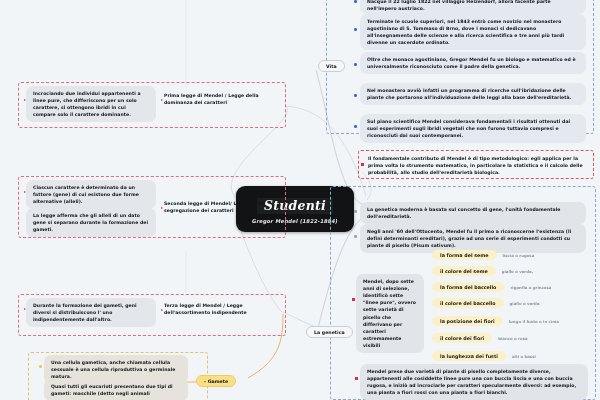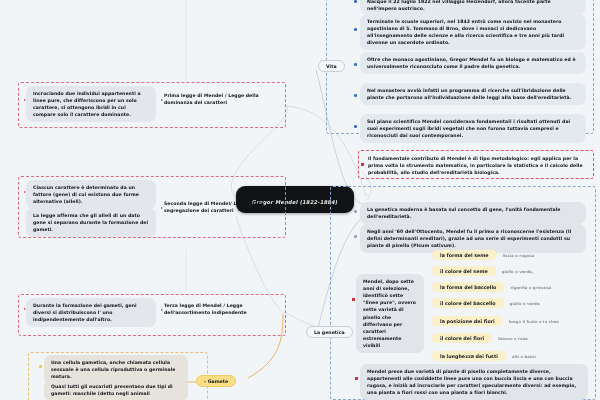--- a/index.html
+++ b/index.html
@@ -177,20 +177,21 @@
     <path d="M283,312 C300,320 320,330 334,334" fill="none" stroke="#cbd2da" stroke-width="0.7"></path>
 
     <path d="M283,314 C283,340 280,360 248,378" fill="none" stroke="#e8a33d" stroke-width="0.8"></path>
     <path d="M196,382 C180,382 170,382 160,382" fill="none" stroke="#e8a33d" stroke-width="0.8"></path>
 
     <path d="M186,0 L186,88" fill="none" stroke="#dde3ea" stroke-width="0.7"></path>
     <path d="M186,250 L186,292" fill="none" stroke="#dde3ea" stroke-width="0.7"></path>
   </svg>
 
   <div id="center-node" style="left:236px; top:186px;">
+    <div id="center-title">Studenti</div>
     <div id="center-sub">Gregor Mendel (1822-1884)</div>
   </div>
 
   <div class="frame blue" style="left:326px; top:-8px; width:268px; height:142px;"></div>
 
   <div class="pill" style="left:318px; top:60px;">Vita</div>
 
   <div class="node" style="left:360px; top:-6px; width:226px;">
     <span class="bullet dot-blue" style="left:-6px; top:6px;"></span>
     <div class="bubble blue clip" style="height:12px;">Nacque il 22 luglio 1822 nel villaggio Heizendorf, allora facente parte nell'impero austriaco.</div>

